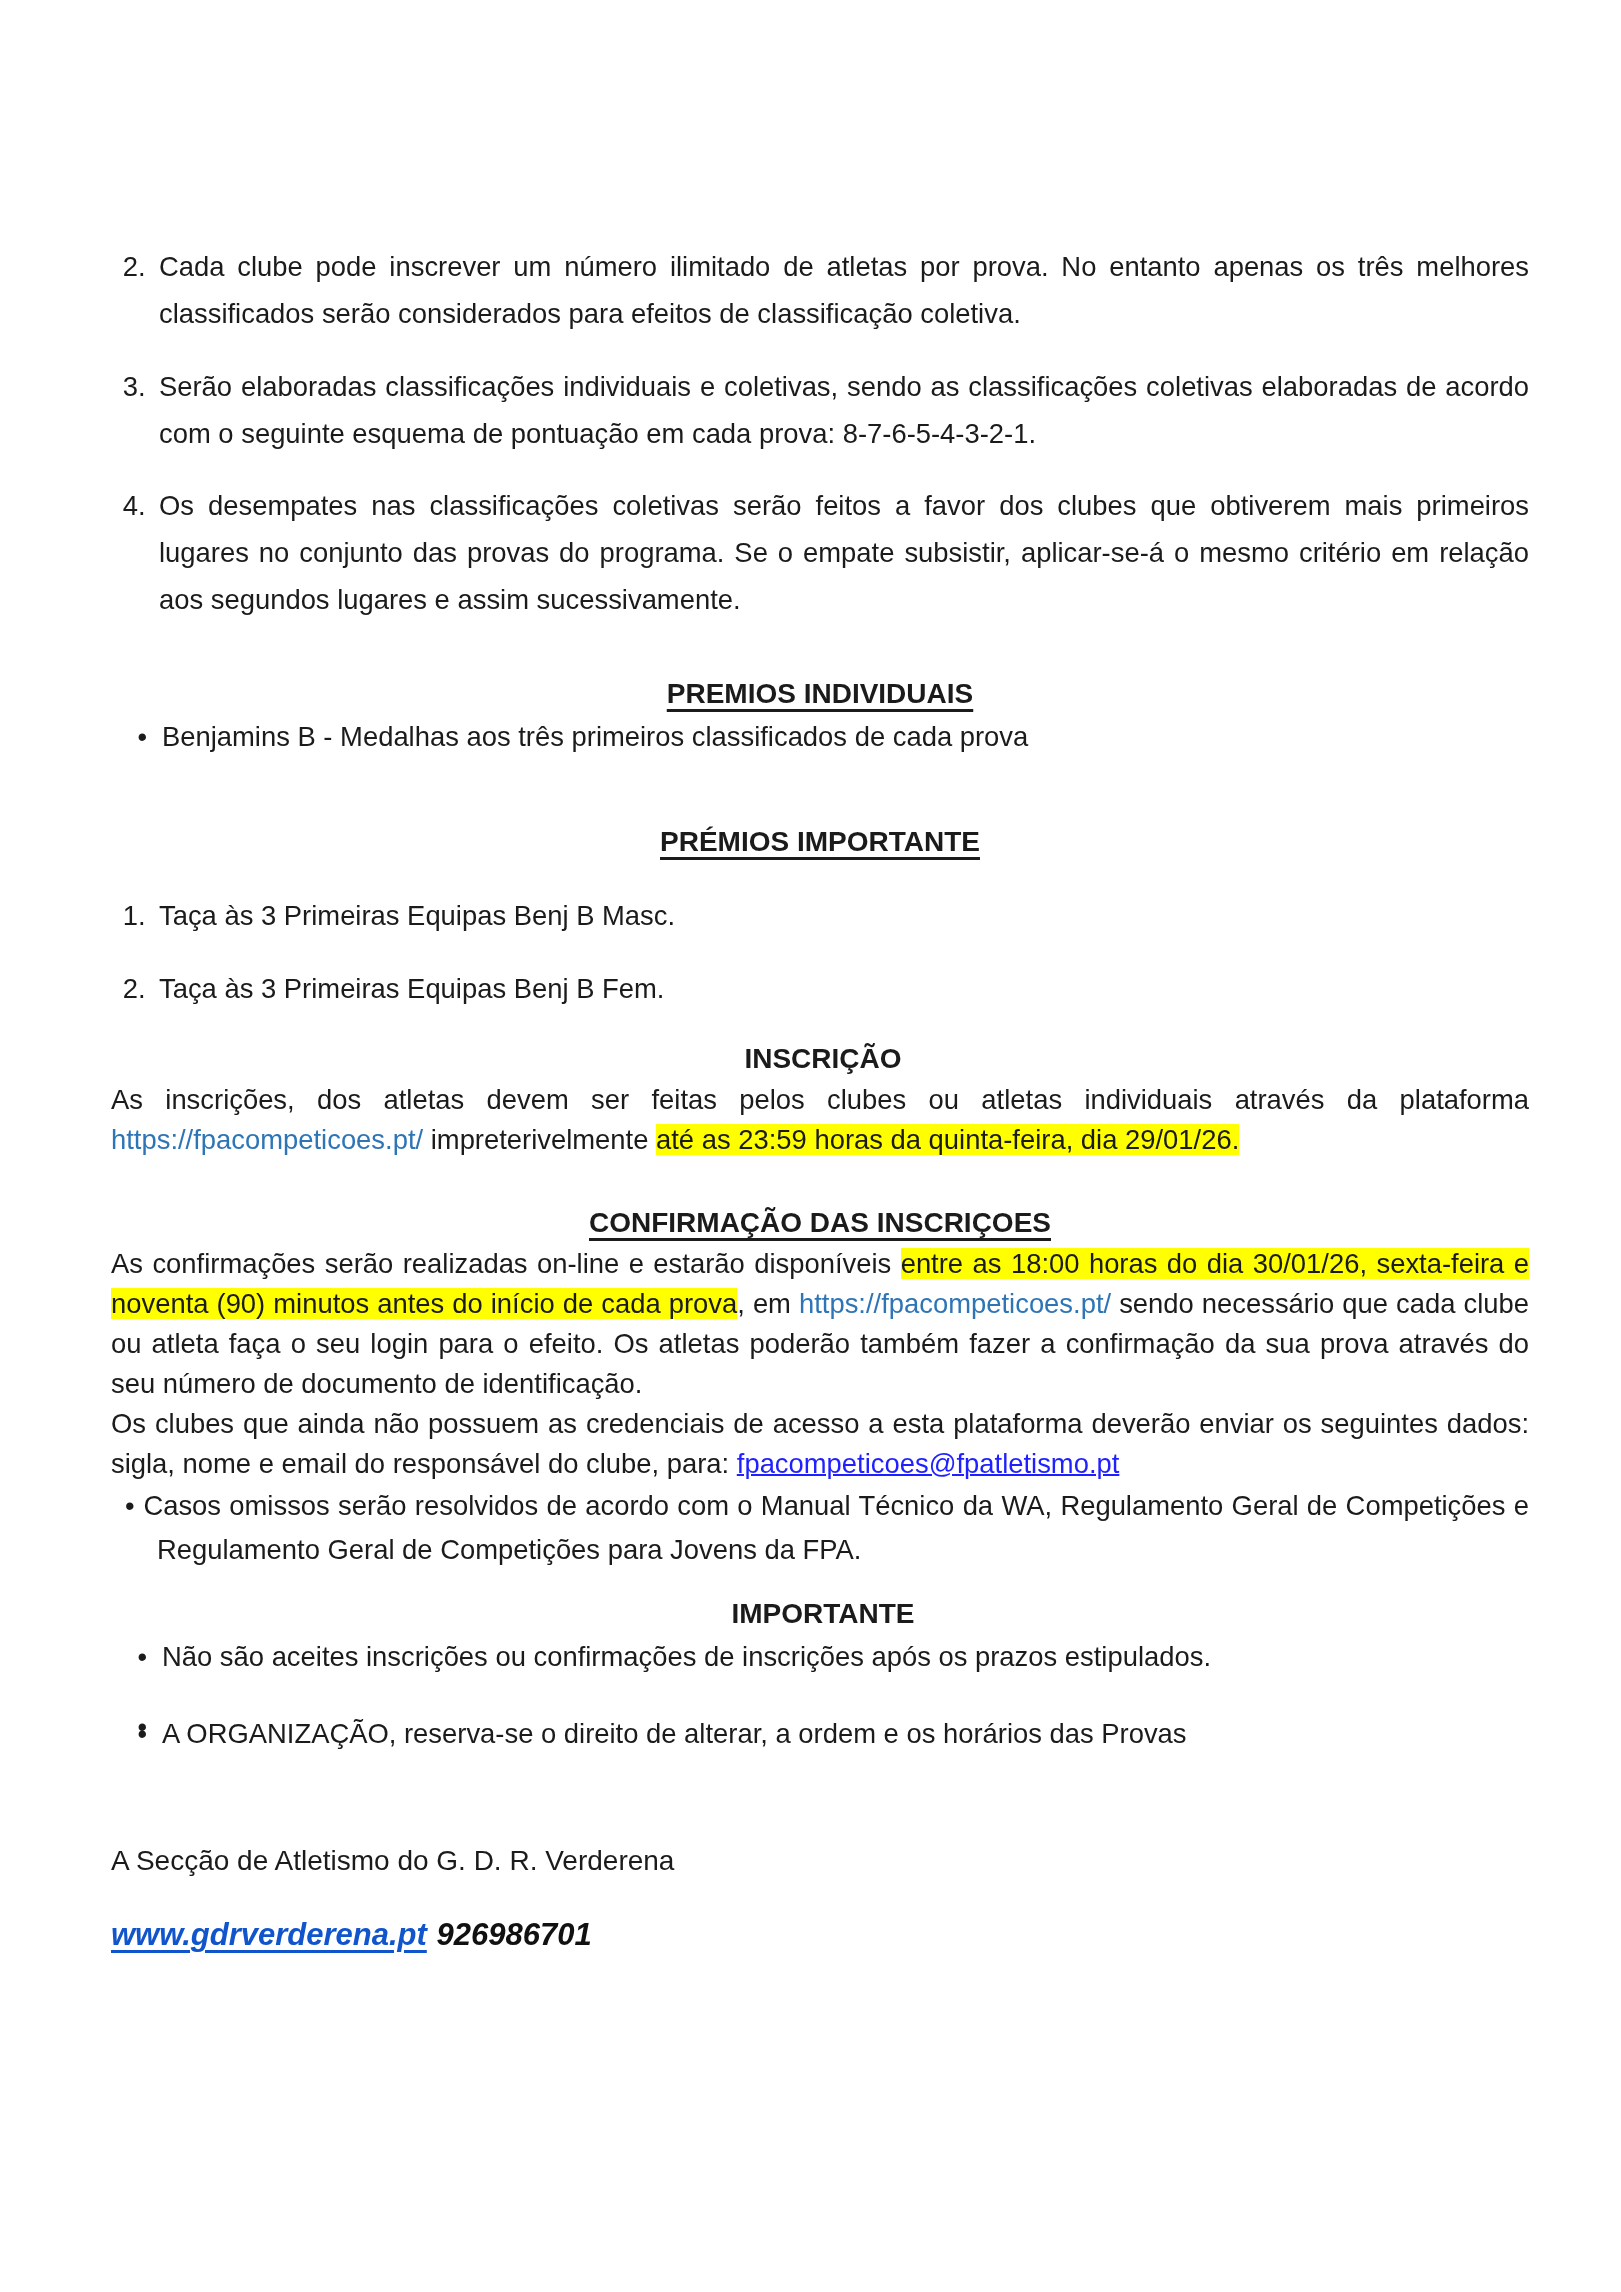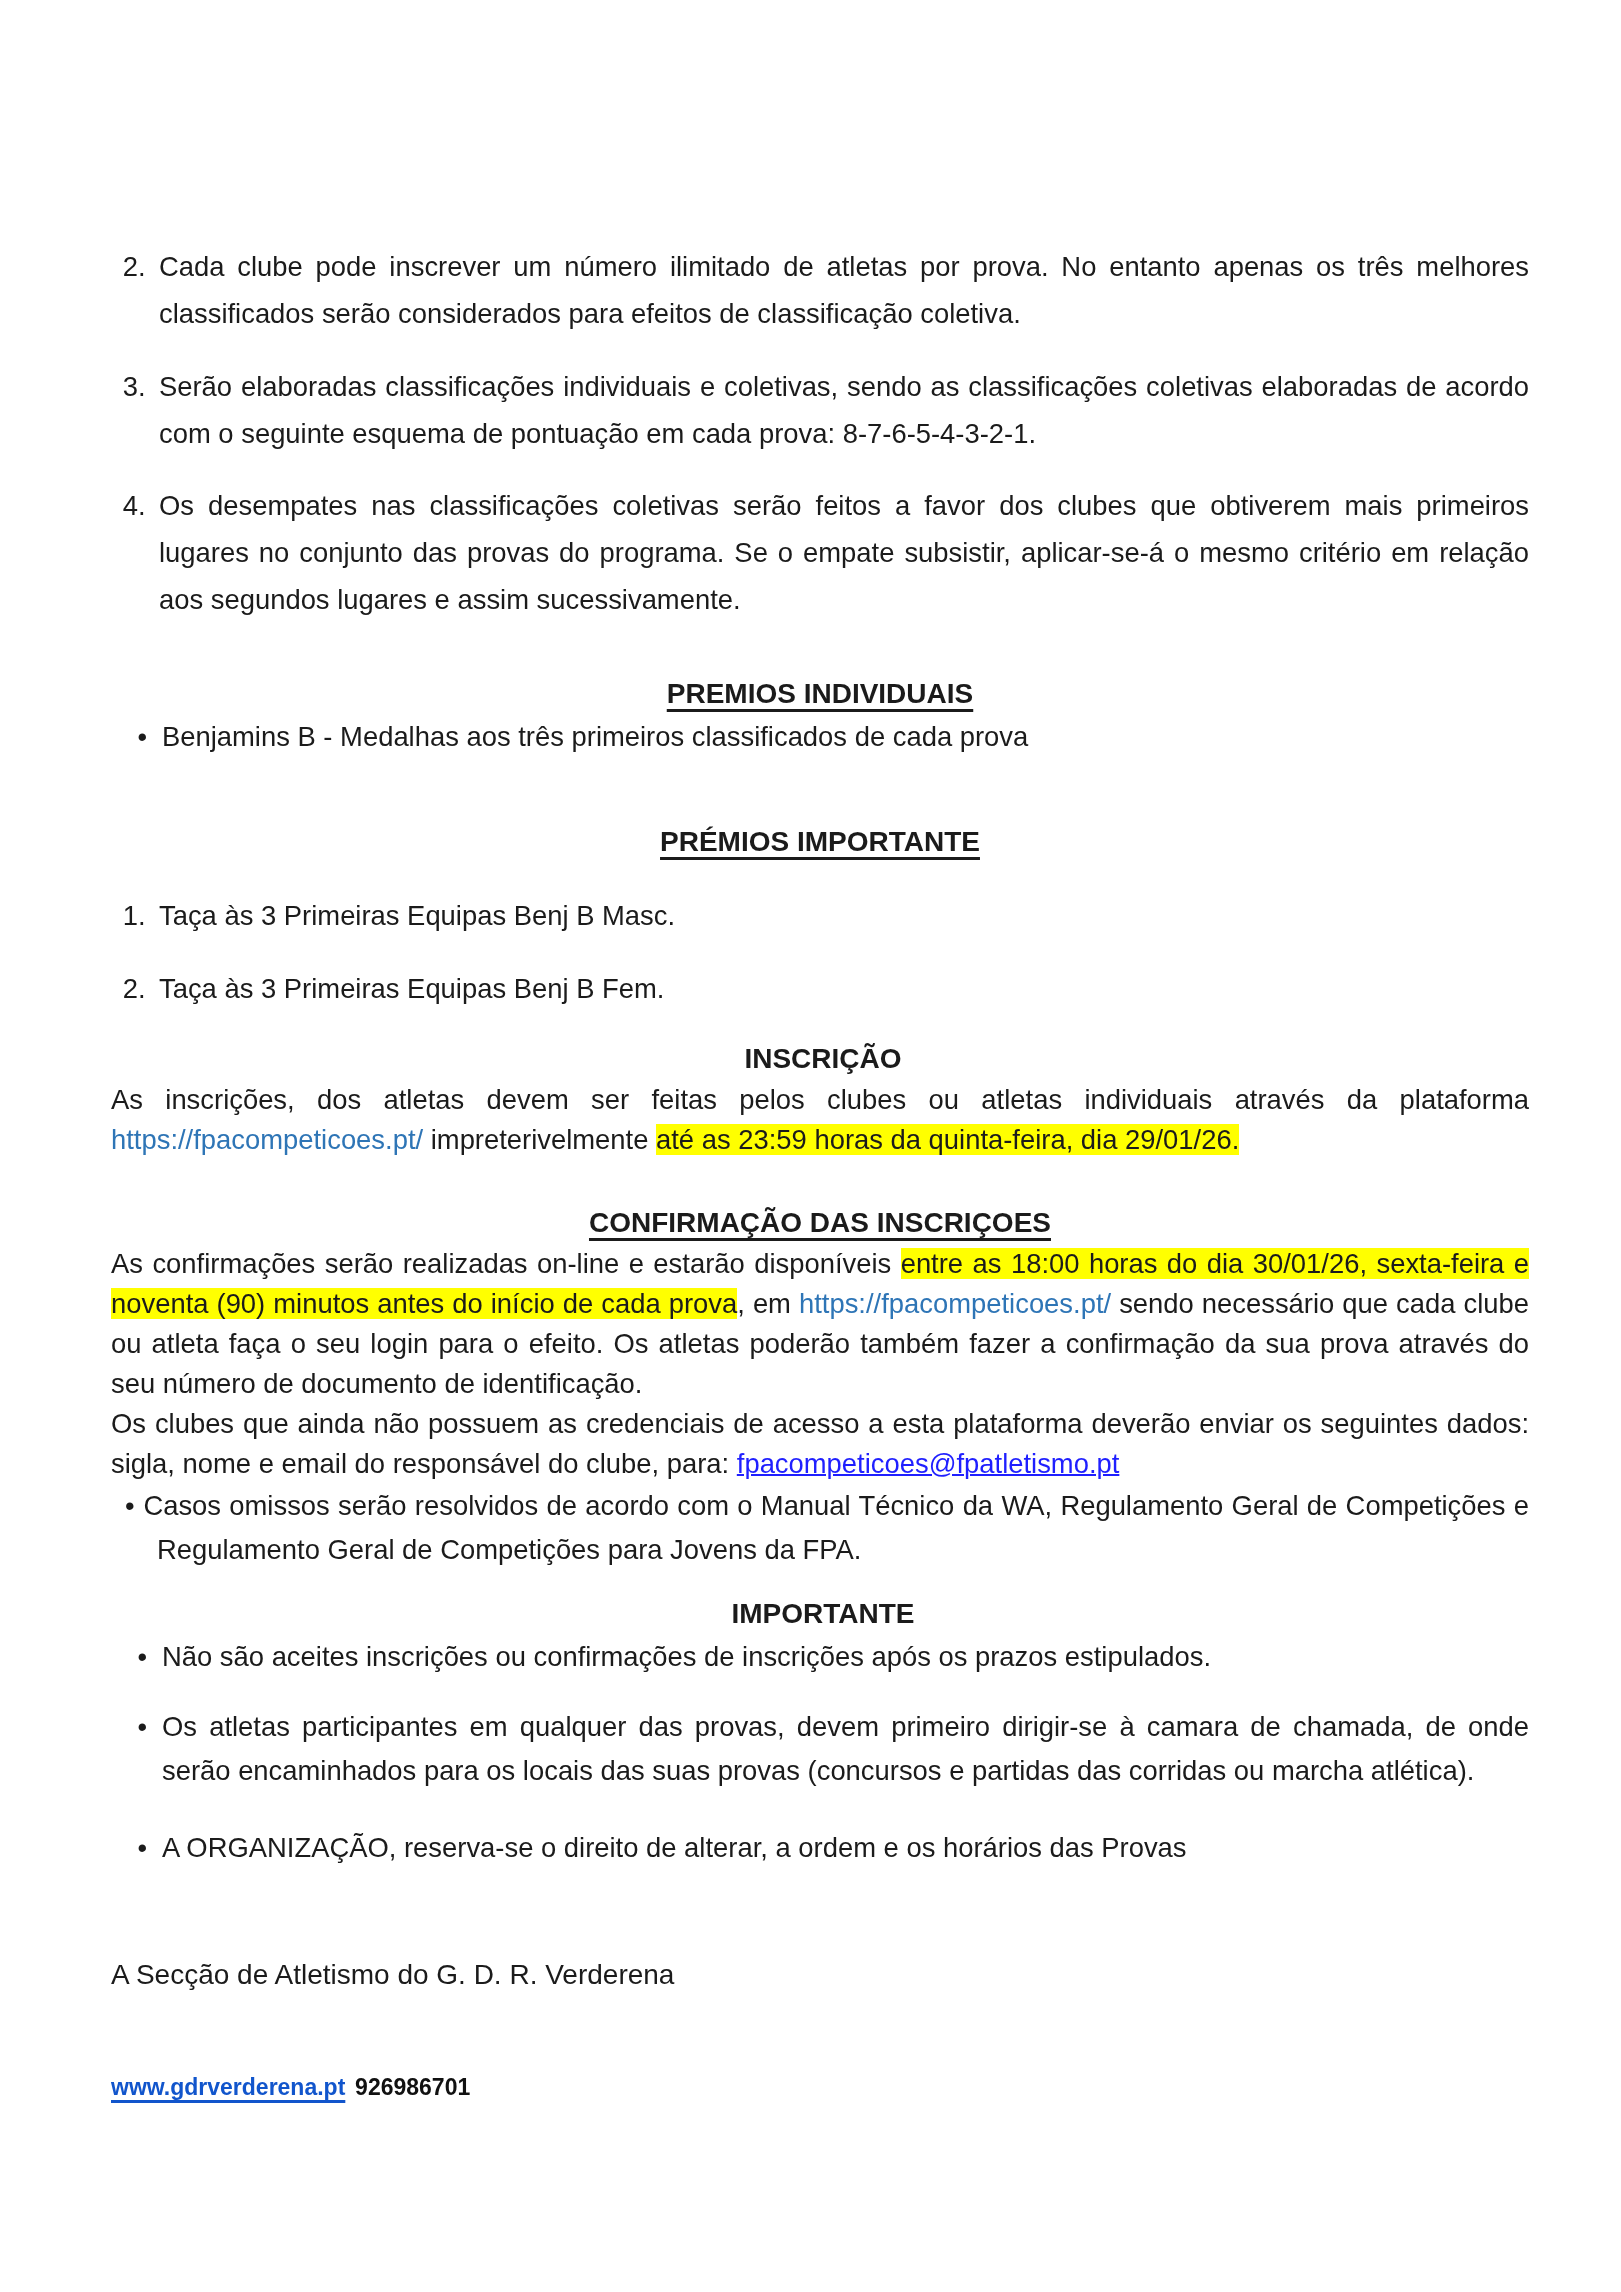--- a/index.html
+++ b/index.html
@@ -68,21 +68,21 @@
   .mt-sec-lg  { margin-top: 49px; }
   .mt-62      { margin-top: 61px; }
   .mt-30      { margin-top: 29px; }
   .mt-24      { margin-top: 23.5px; }
   .mt-42      { margin-top: 41px; }
   .mt-36      { margin-top: 35px; }
   .mt-28      { margin-top: 20px; }
   .mt-26      { margin-top: 25.5px; }
   .mt-34      { margin-top: 33px; }
   .closing    { margin-top: 83px; line-height: 44px; font-size: 28px; }
-  .footer     { margin-top: 68px; line-height: 44px; font-size: 23px; }
+  .footer     { margin-top: 30px; line-height: 44px; font-size: 31px; font-style: italic; }
   .footer-phone { font-weight: bold; margin-left: 9.8px; color: #111111; }
 </style>
 </head>
 <body>
 
 <div class="page">
 
   <div class="num-item justify">
     <span class="num">2.</span>
     <span>Cada clube pode inscrever um número ilimitado de atletas por prova. No entanto apenas os três melhores classificados serão considerados para efeitos de classificação coletiva.</span>
@@ -121,21 +121,20 @@
 
   <div class="bullet-inline justify"><span class="bmark">•</span><span>Casos omissos serão resolvidos de acordo com o Manual Técnico da WA, Regulamento Geral de Competições e Regulamento Geral de Competições para Jovens da FPA.</span></div>
 
   <div class="heading indent-sm mt-28">IMPORTANTE</div>
   <div class="bullet-item justify">
     <span class="bmark">•</span>
     <span>Não são aceites inscrições ou confirmações de inscrições após os prazos estipulados.</span>
   </div>
   <div class="bullet-item justify mt-26">
     <span class="bmark">•</span>
-    <span>Os atletas participantes em qualquer das provas, devem primeiro dirigir-se à camara de chamada, de onde serão encaminhados para os locais das suas provas (concursos e partidas das corridas ou marcha atlética).</span>
   </div>
   <div class="bullet-item justify mt-34">
     <span class="bmark">•</span>
     <span>A ORGANIZAÇÃO, reserva-se o direito de alterar, a ordem e os horários das Provas</span>
   </div>
 
   <div class="closing center">A Secção de Atletismo do G. D. R. Verderena</div>
   <div class="footer center">
     <a class="footer-link">www.gdrverderena.pt</a><span class="footer-phone">926986701</span>
   </div>

